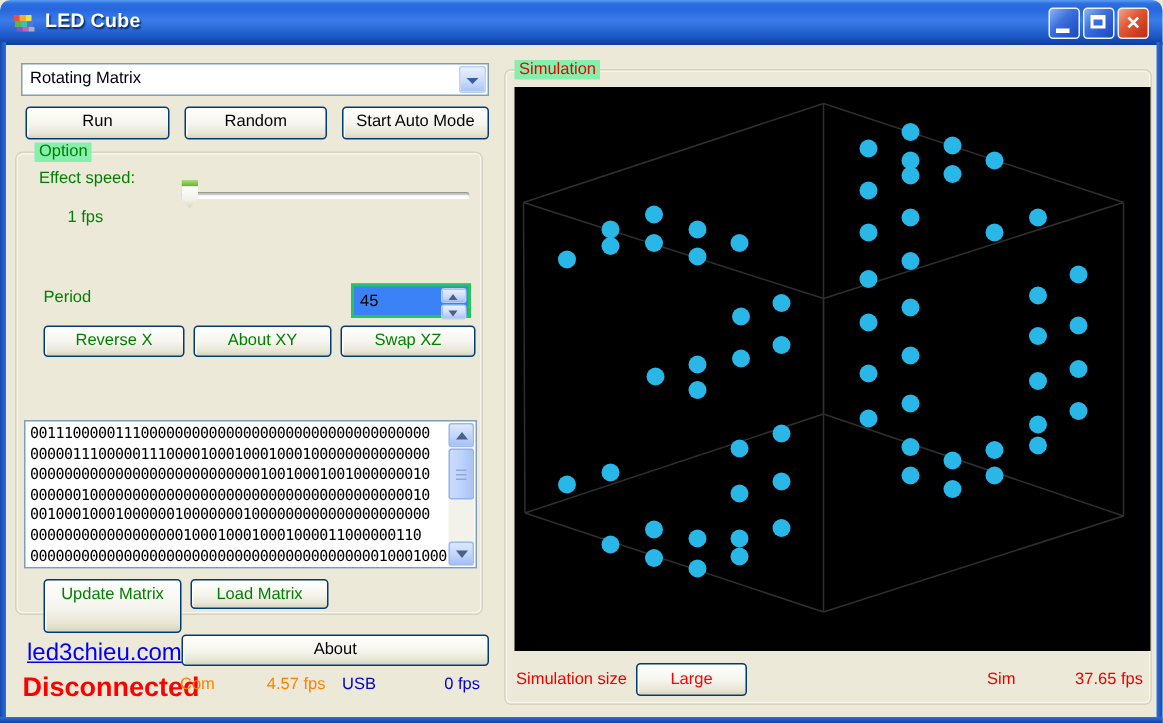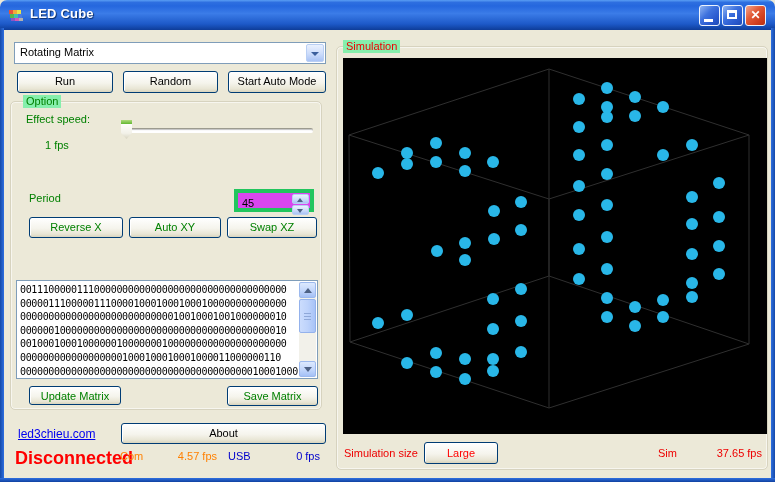--- a/index.html
+++ b/index.html
@@ -50,21 +50,21 @@
 
   
   .slider-track{position:absolute;height:3px;background:#fff;border-top:1px solid #9C9B8F;
     border-bottom:1px solid #fff;box-shadow:inset 0 1px 1px rgba(0,0,0,.25);border-radius:2px;cursor:pointer;}
   .slider-thumb{position:absolute;width:11px;height:19px;cursor:pointer;
     clip-path:polygon(0 0,100% 0,100% 68%,50% 100%,0 68%);
     background:linear-gradient(180deg,#AEDB7C 0%,#5FB52E 22%,#FDFDFB 23%,#F2F1E8 70%,#D8D4C0 100%);
     filter:drop-shadow(0 0 0.7px #777);}
 
   
-  .edit{position:absolute;background:#d946ef;border:4px solid #22c55e;box-sizing:border-box;text-align:center;}
+  .edit{position:absolute;background:#3b82f6;border:2px solid #22c55e;box-sizing:border-box;text-align:center;}
   .edit-val{position:absolute;left:4px;top:4px;color:#000;}
   .spinner{position:absolute;right:1px;top:1px;width:17px;height:21px;}
   .spin-btn{position:absolute;left:0;width:17px;height:10px;border:1px solid #B9CFF4;border-radius:2px;
     background:linear-gradient(180deg,#EAF1FE 0%,#CCDCFB 55%,#A9C3F5 100%);box-sizing:border-box;cursor:pointer;}
   .spin-up{top:0;} .spin-dn{top:11px;}
   .tri-u{position:absolute;left:4px;top:3px;width:0;height:0;border-left:3px solid transparent;border-right:3px solid transparent;border-bottom:4px solid #4D6185;}
   .tri-d{position:absolute;left:4px;top:3px;width:0;height:0;border-left:3px solid transparent;border-right:3px solid transparent;border-top:4px solid #4D6185;}
 
   
   .matrixbox{position:absolute;background:#fff;border:1px solid #7F9DB9;box-sizing:border-box;overflow:hidden;}
@@ -75,21 +75,21 @@
     background:linear-gradient(180deg,#DCE9FE 0%,#C2D6FB 55%,#A4C0F6 100%);cursor:pointer;}
   .sb-up{top:0;} .sb-dn{bottom:0;}
   .sb-tri-u{position:absolute;left:4px;top:5px;width:0;height:0;border-left:4px solid transparent;border-right:4px solid transparent;border-bottom:5px solid #4D6185;}
   .sb-tri-d{position:absolute;left:4px;top:5px;width:0;height:0;border-left:4px solid transparent;border-right:4px solid transparent;border-top:5px solid #4D6185;}
   .sb-thumb{position:absolute;left:0;top:17px;width:17px;height:34px;border:1px solid #94B2EC;border-radius:2px;box-sizing:border-box;
     background:linear-gradient(90deg,#CBDCFD 0%,#BED3FB 50%,#A8C3F7 100%);cursor:pointer;}
   .sb-grip{position:absolute;left:4px;top:13px;width:7px;height:1px;background:#8FA8D8;
     box-shadow:0 3px 0 #8FA8D8,0 6px 0 #8FA8D8;}
 
   
-  .link{position:absolute;color:#0000EE;text-decoration:underline;font-size:12px;cursor:pointer;}
+  .link{position:absolute;color:#0000EE;text-decoration:underline;font-size:16px;cursor:pointer;}
   .disconnected{position:absolute;color:#FF0000;font-weight:bold;font-size:18px;}
   .orange-t{color:#FF8000;} .blue-t{color:#0000CC;}
 
   
   .sim-canvas{position:absolute;left:6px;top:11px;width:424px;height:376px;background:#000;}
 </style>
 </head>
 <body>
 
 <div class="window">
@@ -147,21 +147,21 @@
         <span class="spin-btn spin-up">
             <span class="tri-u"></span>
           </span>
         <span class="spin-btn spin-dn">
             <span class="tri-d"></span>
           </span>
       </span>
     </div>
 
     <div class="xpbtn green" style="left:18px;top:115px;width:94px;height:21px;">Reverse X</div>
-    <div class="xpbtn green" style="left:118px;top:115px;width:92px;height:21px;">Auto XY</div>
+    <div class="xpbtn green" style="left:118px;top:115px;width:92px;height:21px;">About XY</div>
     <div class="xpbtn green" style="left:216px;top:115px;width:90px;height:21px;">Swap XZ</div>
 
     <div class="matrixbox" style="left:5px;top:178px;width:302px;height:99px;">
       <div class="matrix-lines">
         <div>00111000001110000000000000000000000000000000000</div>
         <div>00000111000001110000100010001000100000000000000</div>
         <div>00000000000000000000000000010010001001000000010</div>
         <div>00000010000000000000000000000000000000000000010</div>
         <div>00100010001000000100000001000000000000000000000</div>
         <div>0000000000000000001000100010001000011000000110</div>
@@ -173,22 +173,22 @@
           </span>
         <span class="sb-thumb">
             <span class="sb-grip"></span>
           </span>
         <span class="sb-btn sb-dn">
             <span class="sb-tri-d"></span>
           </span>
       </div>
     </div>
 
-    <div class="xpbtn green" style="left:18px;top:284px;width:92px;height:19px;line-height:18px;">Update Matrix</div>
-    <div class="xpbtn green" style="left:216px;top:284px;width:91px;height:20px;line-height:18px;">Save Matrix</div>
+    <div class="xpbtn green" style="left:18px;top:284px;width:92px;height:36px;line-height:18px;">Update Matrix</div>
+    <div class="xpbtn green" style="left:116px;top:284px;width:92px;height:20px;line-height:18px;">Load Matrix</div>
   </div>
 
   <a class="link" style="left:18px;top:427px;">led3chieu.com</a>
   <div class="xpbtn" style="left:121px;top:423px;width:205px;height:21px;">About</div>
 
   <span class="disconnected" style="left:15px;top:448px;">Disconnected</span>
   <span class="lab orange-t" style="left:120px;top:450px;">Com</span>
   <span class="lab orange-t" style="left:163px;top:450px;width:54px;text-align:right;">4.57 fps</span>
   <span class="lab blue-t" style="left:228px;top:450px;text-align:right;">USB</span>
   <span class="lab blue-t" style="left:284px;top:450px;width:36px;text-align:right;">0 fps</span>

